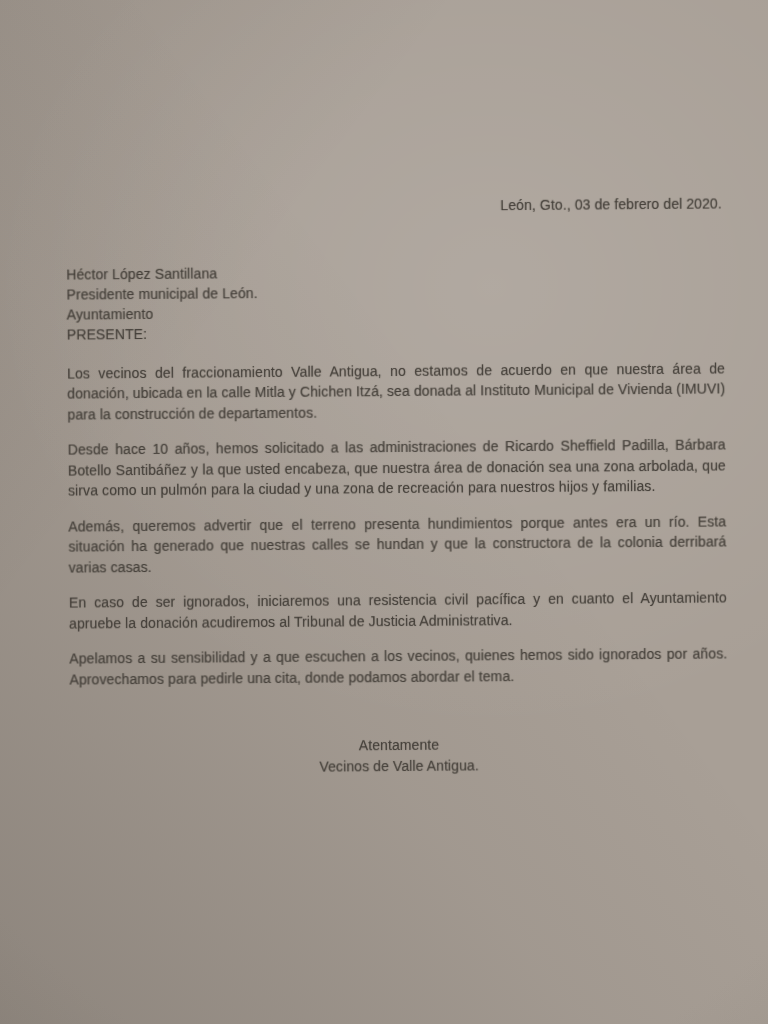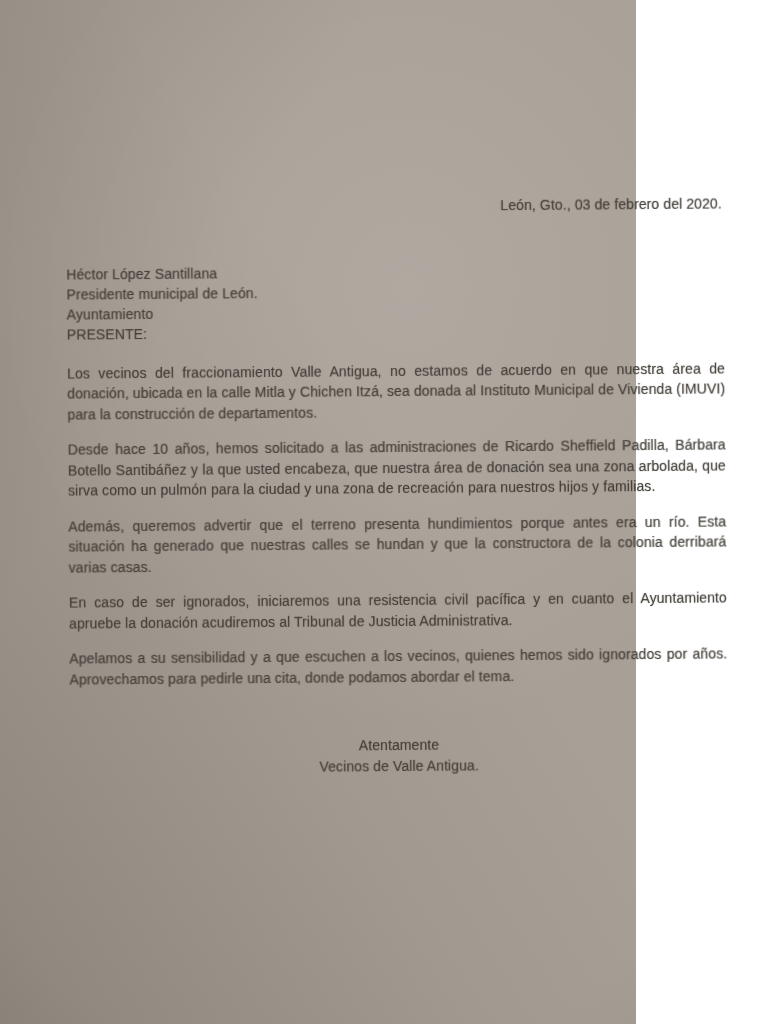--- a/index.html
+++ b/index.html
@@ -8,21 +8,21 @@
   }
   body {
     width: 768px;
     height: 1024px;
     overflow: hidden;
     font-family: "Liberation Sans", "DejaVu Sans", sans-serif;
   }
   
   .photo {
     position: relative;
-    width: 636px;
+    width: 768px;
     height: 1024px;
     background:
       radial-gradient(120% 80% at 64% 28%, rgba(255,255,255,0.10), rgba(255,255,255,0) 55%),
       linear-gradient(to top right, rgba(35,30,25,0.20), rgba(35,30,25,0.05) 38%, rgba(35,30,25,0) 60%),
       linear-gradient(to bottom right, rgba(35,30,25,0.10), rgba(35,30,25,0) 30%),
       radial-gradient(145% 125% at 52% 42%, var(--paper, #a89f96) 52%, var(--paper_shadow, #8d857b) 100%);
   }
   .letter {
     position: absolute;
     left: 68px;

